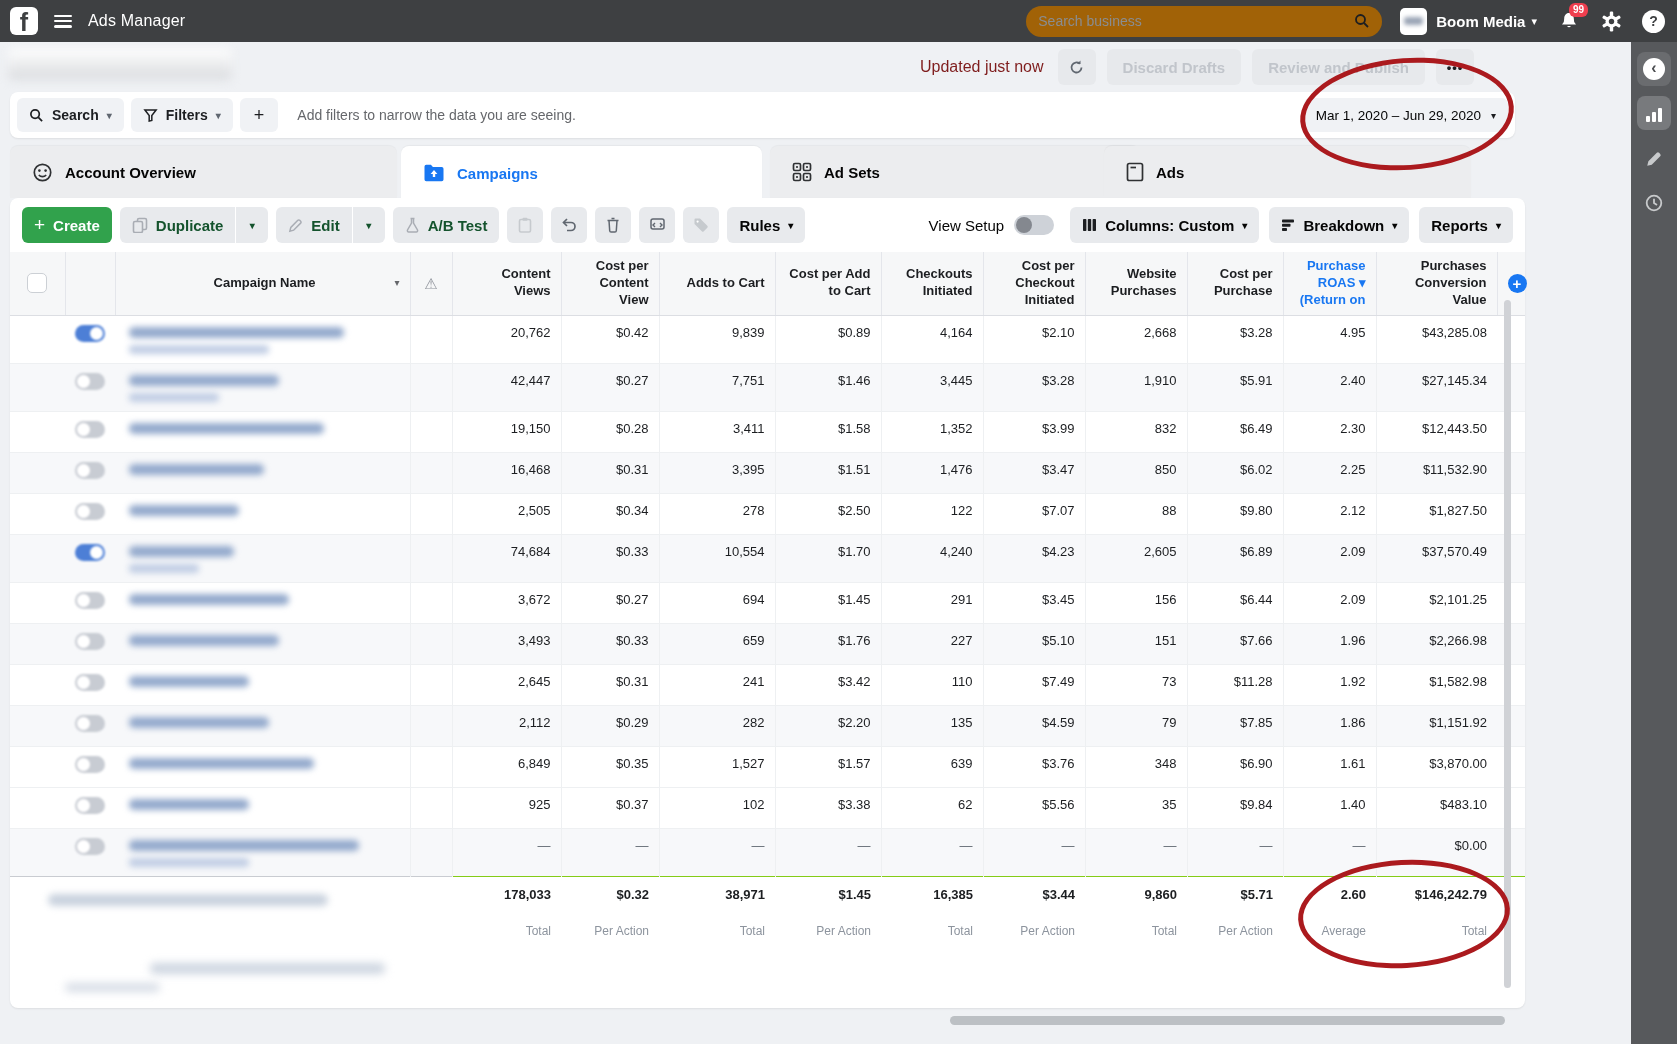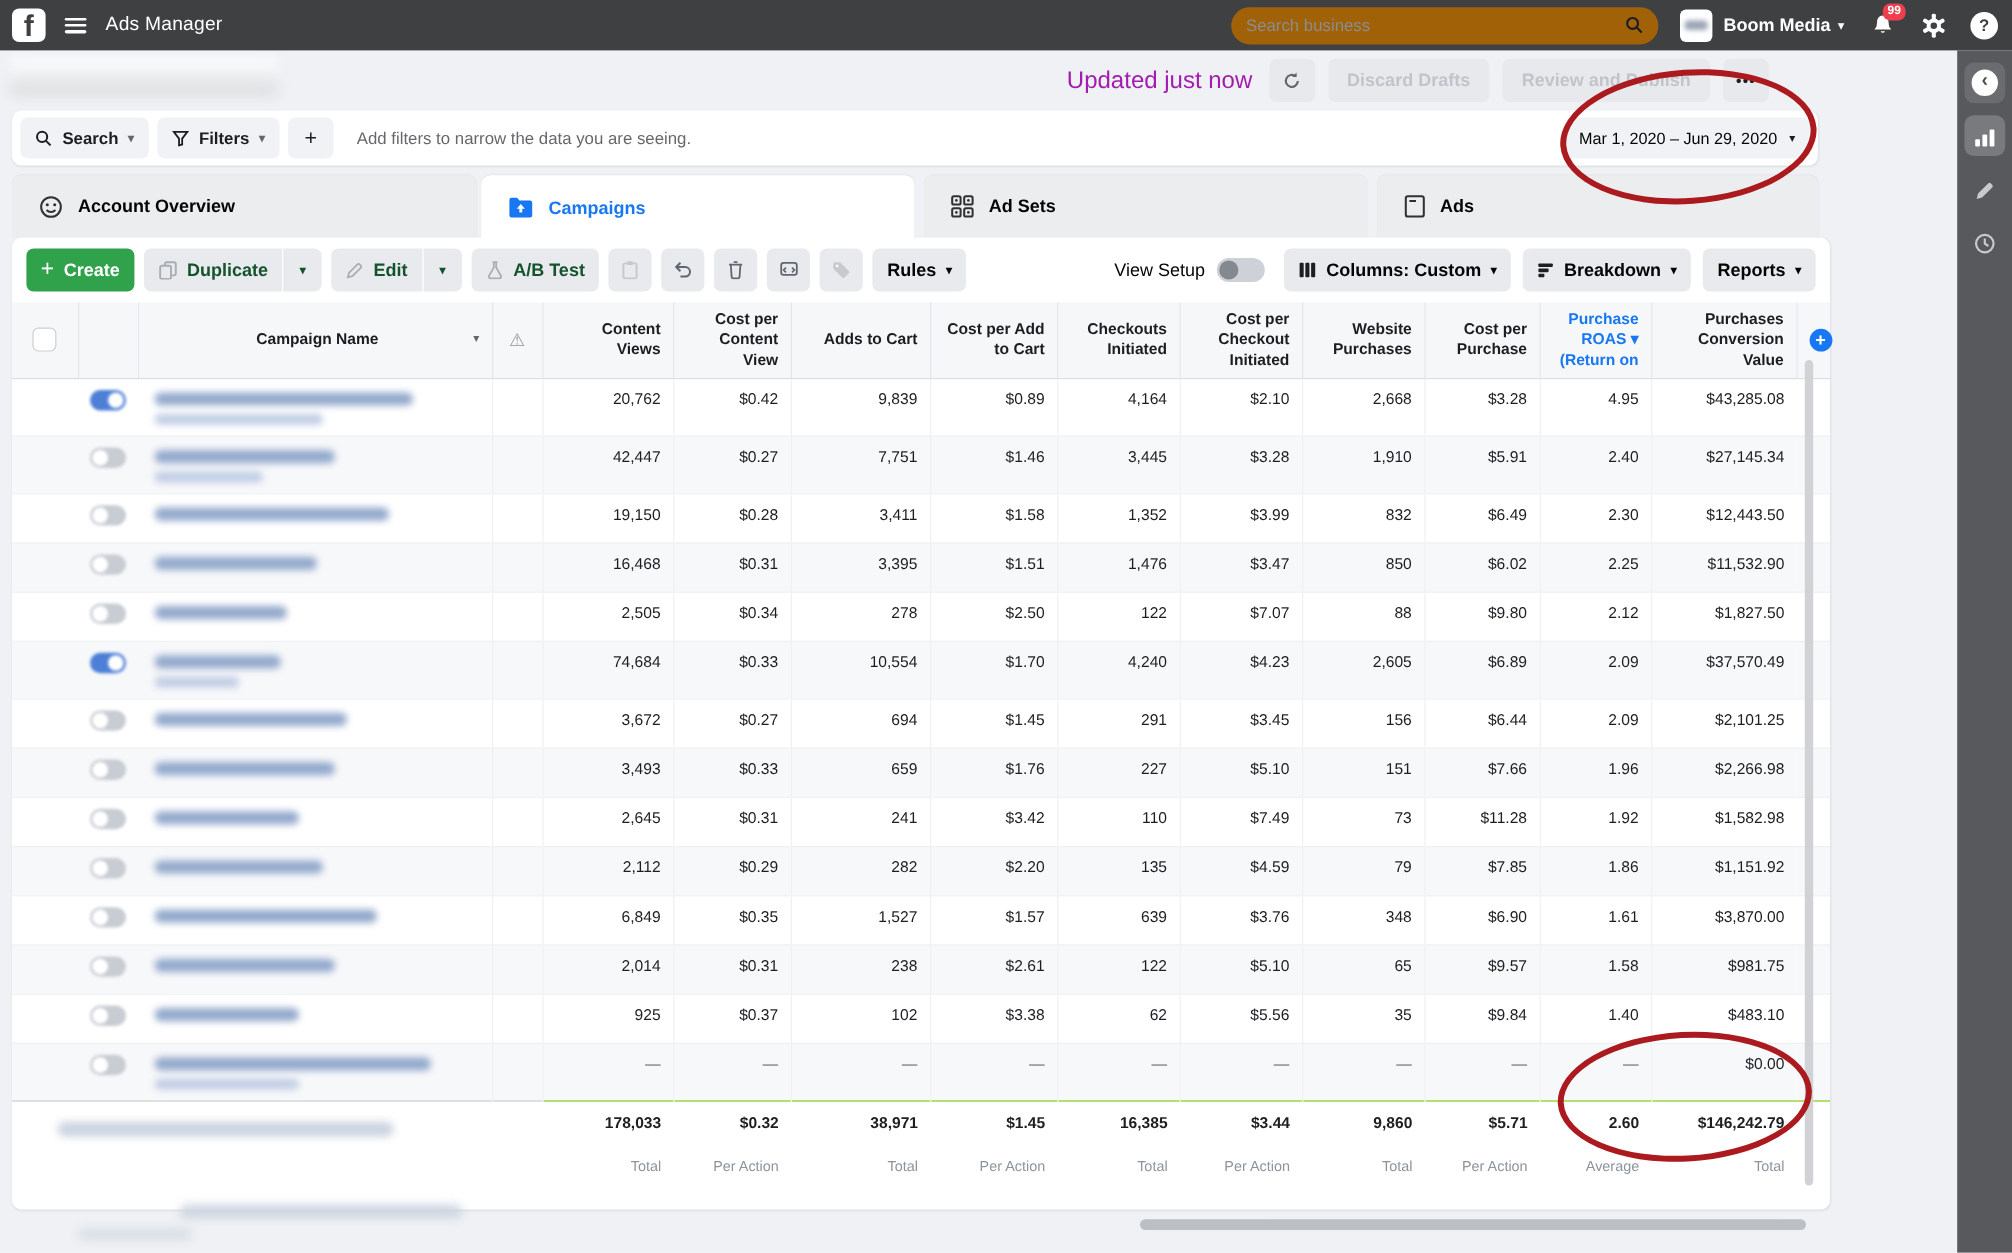--- a/index.html
+++ b/index.html
@@ -22,42 +22,42 @@
   .acct .nm{color:#fff;font-size:15px;font-weight:bold}
   .acct .cw{color:#fff;font-size:11px;margin-left:6px}
   .tb-ic{position:relative;margin-left:22px;cursor:pointer;display:flex;align-items:center}
   .badge{position:absolute;top:-8px;left:10px;background:#ef3e4e;color:#fff;font-size:10px;font-weight:bold;border-radius:6px;padding:1px 4px;line-height:12px}
   .help{width:23px;height:23px;border-radius:50%;background:#fff;color:#3e4042;font-weight:bold;font-size:14px;display:flex;align-items:center;justify-content:center;margin-left:20px;cursor:pointer}
 
   
   .actions{position:absolute;left:0;top:42px;width:1631px;height:50px}
   .crumb-blur{position:absolute;left:8px;top:6px;width:224px;height:32px;border-radius:5px;background:linear-gradient(#ffffff,#d9dbde);filter:blur(5px)}
   .actions-right{position:absolute;right:157px;top:7px;display:flex;align-items:center;gap:11px}
-  .upd{font-size:20px;color:#a21caf;margin-right:3px}
+  .upd{font-size:16px;color:#7f1d1d;margin-right:3px}
   .abtn{height:36px;border-radius:6px;background:#e7e9ec;display:flex;align-items:center;justify-content:center;font-size:15px;font-weight:bold;padding:0 16px;cursor:pointer}
   .abtn.dis{color:#c1c5cb}
   .abtn.sq{width:38px;padding:0}
   .abtn.dots{color:#1c1e21;font-size:13px;letter-spacing:1px}
 
   
   .filter-card{position:absolute;left:10px;top:92px;width:1505px;height:46px;background:#fff;border-radius:8px;box-shadow:0 1px 2px rgba(0,0,0,.08);display:flex;align-items:center;padding:0 7px;z-index:2}
   .fbtn{height:34px;border-radius:6px;background:#f0f2f5;display:flex;align-items:center;gap:8px;padding:0 12px;font-size:14px;font-weight:bold;color:#1c1e21;margin-right:7px;cursor:pointer}
   .fbtn .cd{font-size:10px;color:#606770}
   .fbtn.plus{font-weight:normal;font-size:18px;color:#1c1e21;padding:0 14px}
   .fhint{font-size:14px;color:#65676b;margin-left:12px}
   .date-btn{margin-left:auto;height:34px;border-radius:6px;background:#f0f2f5;display:flex;align-items:center;gap:10px;padding:0 12px;font-size:13.5px;color:#050505;cursor:pointer}
   .date-btn .cd{font-size:10px;color:#1c1e21}
 
   
   .tab{position:absolute;top:146px;height:52px;background:#ecedef;border-radius:8px 8px 0 0;display:flex;align-items:center;padding-left:22px;gap:12px;font-size:15px;font-weight:bold;color:#050505;cursor:pointer;box-shadow:0 -1px 1px rgba(0,0,0,.04)}
   .tab.active{background:#fff;color:#1877f2;height:54px;z-index:5}
   .tab-ao{left:10px;width:387px}
   .tab-cm{left:401px;width:361px}
   .tab-as{left:770px;width:370px}
-  .tab-ad{left:1148px;width:367px}
+  .tab-ad{left:1104px;width:367px}
 
   
   .card{position:absolute;left:10px;top:198px;width:1515px;height:810px;background:#fff;border-radius:8px;box-shadow:0 1px 2px rgba(0,0,0,.08);z-index:3}
   .toolbar{height:54px;display:flex;align-items:center;padding:0 12px;gap:8px}
   .btn{height:36px;border-radius:6px;background:#e8eaed;display:inline-flex;align-items:center;gap:8px;padding:0 12px;font-size:15px;font-weight:bold;color:#050505;cursor:pointer}
   .btn.dis{color:#14532d}
   .btn.icon-only{width:36px;padding:0;justify-content:center}
   .btn .cd{font-size:10px}
   .split-l{border-radius:6px 0 0 6px;margin-right:1px}
   .split-r{border-radius:0 6px 6px 0;width:32px;padding:0;justify-content:center}
@@ -640,39 +640,20 @@
           <td class="val">1,527</td>
           <td class="val">$1.57</td>
           <td class="val">639</td>
           <td class="val">$3.76</td>
           <td class="val">348</td>
           <td class="val">$6.90</td>
           <td class="val">1.61</td>
           <td class="val">$3,870.00</td>
           <td class="plus"></td>
         </tr>
-        <tr class="row stripe">
-          <td class="cb"></td>
-          <td class="tg"><span class="pill"></span></td>
-          <td class="nm">
-            <div class="bl" style="width: 150px;"></div>
-          </td>
-          <td class="warn"></td>
-          <td class="val">2,014</td>
-          <td class="val">$0.31</td>
-          <td class="val">238</td>
-          <td class="val">$2.61</td>
-          <td class="val">122</td>
-          <td class="val">$5.10</td>
-          <td class="val">65</td>
-          <td class="val">$9.57</td>
-          <td class="val">1.58</td>
-          <td class="val">$981.75</td>
-          <td class="plus"></td>
-        </tr>
         <tr class="row">
           <td class="cb"></td>
           <td class="tg"><span class="pill"></span></td>
           <td class="nm">
             <div class="bl" style="width: 120px;"></div>
           </td>
           <td class="warn"></td>
           <td class="val">925</td>
           <td class="val">$0.37</td>
           <td class="val">102</td>

